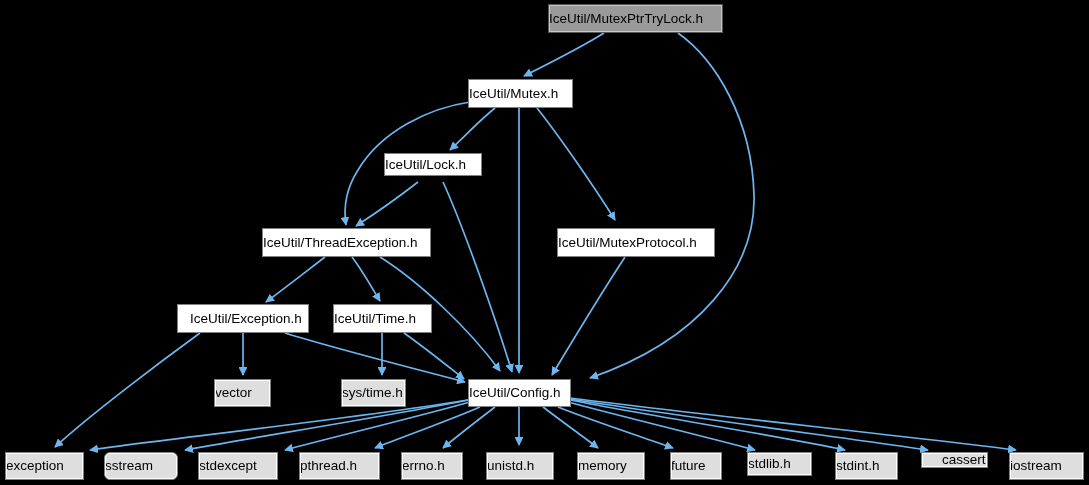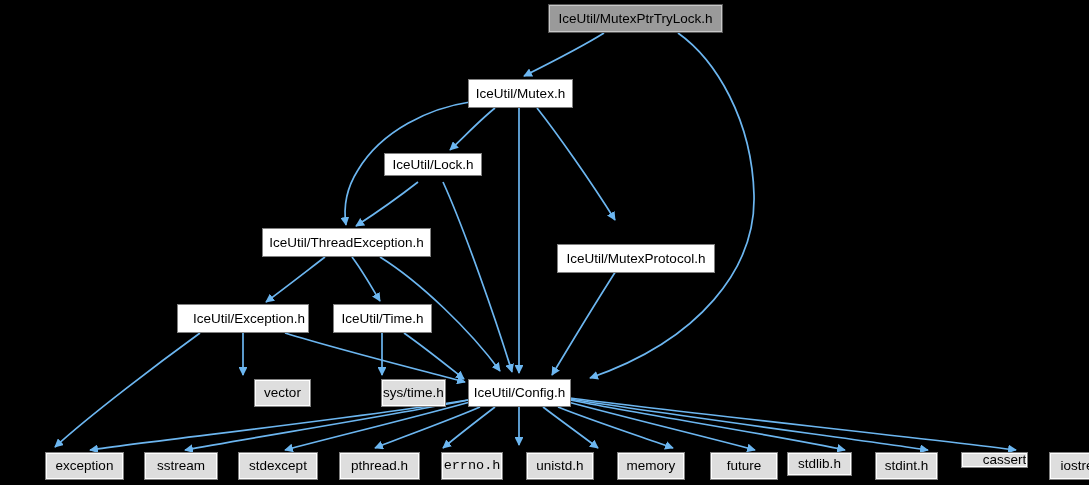--- a/index.html
+++ b/index.html
@@ -20,37 +20,36 @@
     left: 0;
     top: 0;
     width: 1089px;
     height: 485px;
   }
   .node {
     position: absolute;
     box-sizing: border-box;
     display: flex;
     align-items: center;
-    justify-content: center;
+    justify-content: flex-start;
     border: 1px solid #808080;
     outline: 1px solid #ffffff;
     outline-offset: -2px;
     color: #000000;
     font-size: 13.5px;
     line-height: 1;
     white-space: nowrap;
     letter-spacing: 0px;
     z-index: 5;
   }
   .node.white {
     background: #ffffff;
   }
   .node.gray {
     background: #dedede;
-    margin-left: 40px;
   }
   .node.current {
     background: #9a9a9a;
     border: 1px solid #555555;
     outline: none;
     box-shadow: inset 0 0 0 1px #c8c8c8;
   }
   .node .lbl {
     pointer-events: none;
   }
@@ -105,60 +104,60 @@
       </div>
       <div class="node white" style="left: 468px; top: 79px; width: 105px; height: 29px;">
         <span class="lbl">IceUtil/Mutex.h</span>
       </div>
       <div class="node white" style="left: 384px; top: 153px; width: 98px; height: 23px;">
         <span class="lbl">IceUtil/Lock.h</span>
       </div>
       <div class="node white" style="left: 262px; top: 228px; width: 169px; height: 29px;">
         <span class="lbl">IceUtil/ThreadException.h</span>
       </div>
-      <div class="node white" style="left: 557px; top: 228px; width: 158px; height: 29px; margin-top: 16px;">
+      <div class="node white" style="left: 557px; top: 228px; width: 158px; height: 29px;">
         <span class="lbl">IceUtil/MutexProtocol.h</span>
       </div>
       <div class="node white" style="left: 177px; top: 304px; width: 132px; height: 29px; padding-left: 12px;">
         <span class="lbl">IceUtil/Exception.h</span>
       </div>
       <div class="node white" style="left: 333px; top: 304px; width: 99px; height: 29px;">
         <span class="lbl">IceUtil/Time.h</span>
       </div>
       <div class="node gray" style="left: 214px; top: 379px; width: 57px; height: 28px;">
         <span class="lbl">vector</span>
       </div>
       <div class="node gray" style="left: 341px; top: 379px; width: 65px; height: 28px;">
         <span class="lbl">sys/time.h</span>
       </div>
       <div class="node white" style="left: 468px; top: 379px; width: 103px; height: 28px;">
         <span class="lbl">IceUtil/Config.h</span>
       </div>
       <div class="node gray" style="left: 5px; top: 452px; width: 79px; height: 28px;">
         <span class="lbl">exception</span>
       </div>
-      <div class="node gray" style="left: 104px; top: 452px; width: 74px; height: 28px;">
+      <div class="node gray" style="left: 104px; top: 452px; width: 74px; height: 28px; border-radius: 6px;">
         <span class="lbl">sstream</span>
       </div>
       <div class="node gray" style="left: 198px; top: 452px; width: 80px; height: 28px;">
         <span class="lbl">stdexcept</span>
       </div>
       <div class="node gray" style="left: 299px; top: 452px; width: 81px; height: 28px;">
         <span class="lbl">pthread.h</span>
       </div>
-      <div class="node gray" style="left: 401px; top: 452px; width: 62px; height: 28px; font-family: Liberation Mono, monospace;">
+      <div class="node gray" style="left: 401px; top: 452px; width: 62px; height: 28px;">
         <span class="lbl">errno.h</span>
       </div>
       <div class="node gray" style="left: 486px; top: 452px; width: 68px; height: 28px;">
         <span class="lbl">unistd.h</span>
       </div>
       <div class="node gray" style="left: 577px; top: 452px; width: 68px; height: 28px;">
         <span class="lbl">memory</span>
       </div>
-      <div class="node gray" style="left: 670px; top: 452px; width: 68px; height: 28px;">
+      <div class="node gray" style="left: 670px; top: 452px; width: 52px; height: 28px;">
         <span class="lbl">future</span>
       </div>
       <div class="node gray" style="left: 747px; top: 452px; width: 65px; height: 24px;">
         <span class="lbl">stdlib.h</span>
       </div>
       <div class="node gray" style="left: 835px; top: 452px; width: 63px; height: 28px;">
         <span class="lbl">stdint.h</span>
       </div>
       <div class="node gray" style="left: 921px; top: 452px; width: 67px; height: 16px; padding-left: 20px;">
         <span class="lbl">cassert</span>

